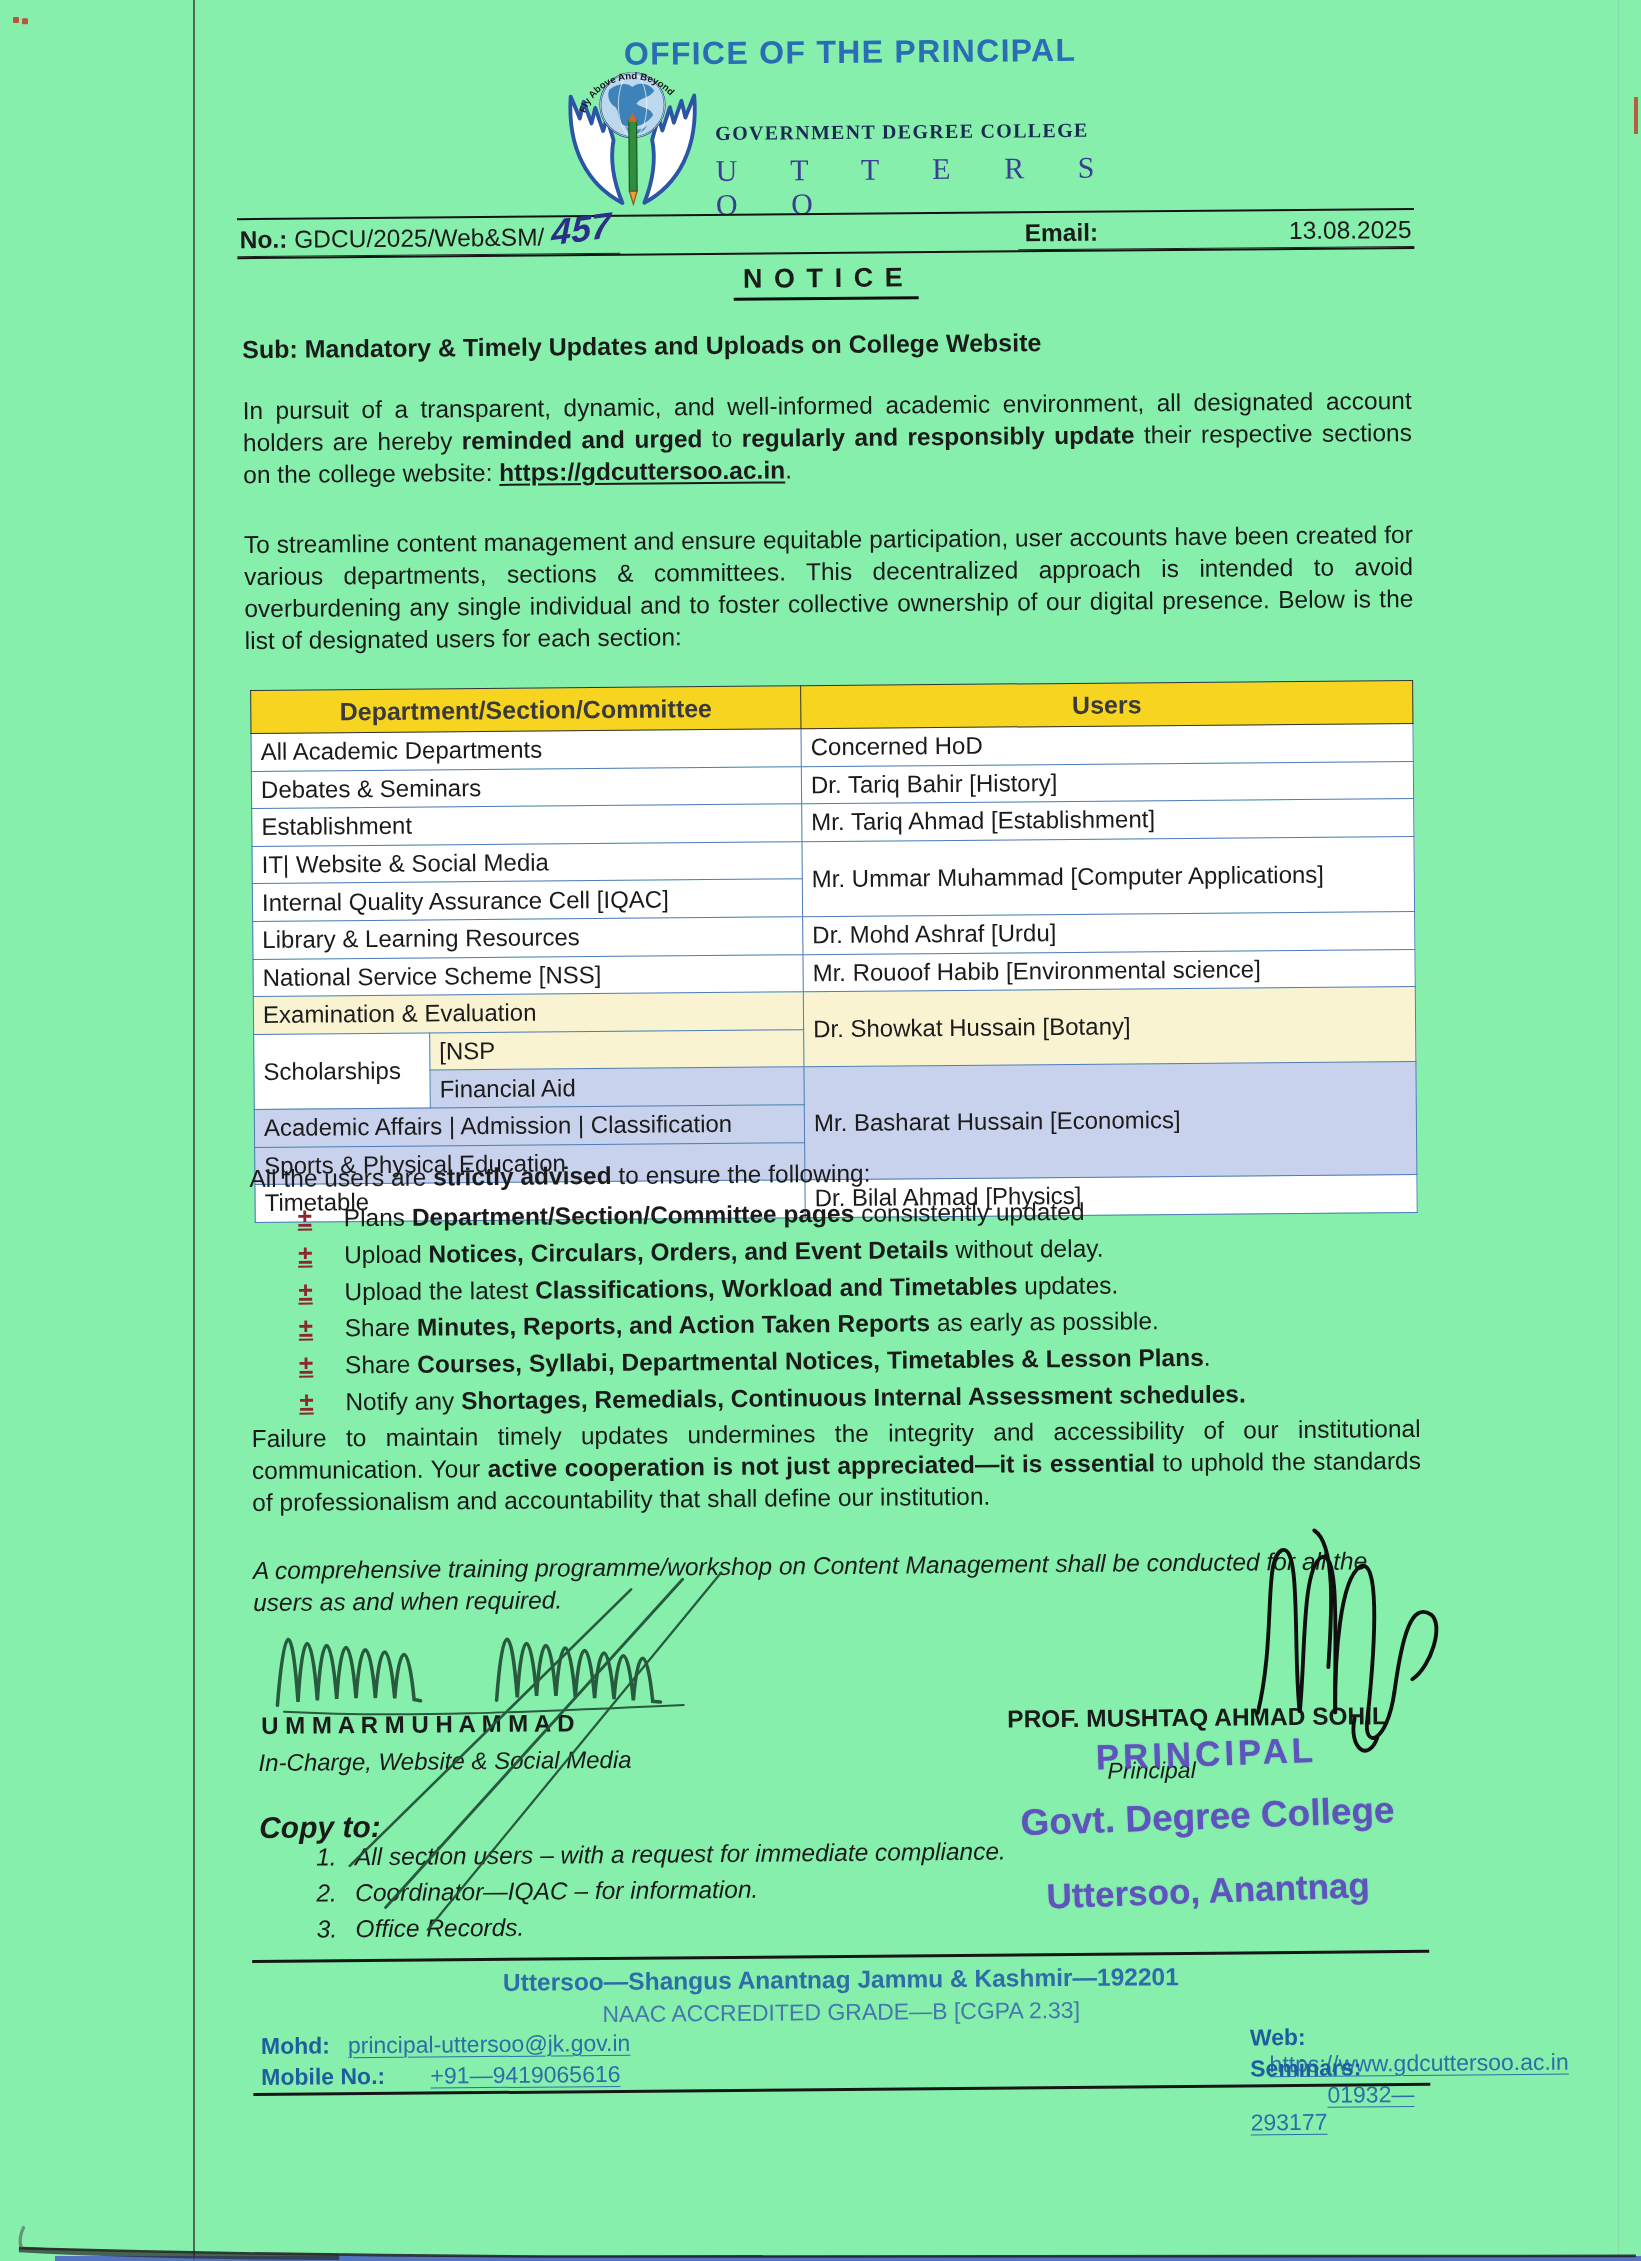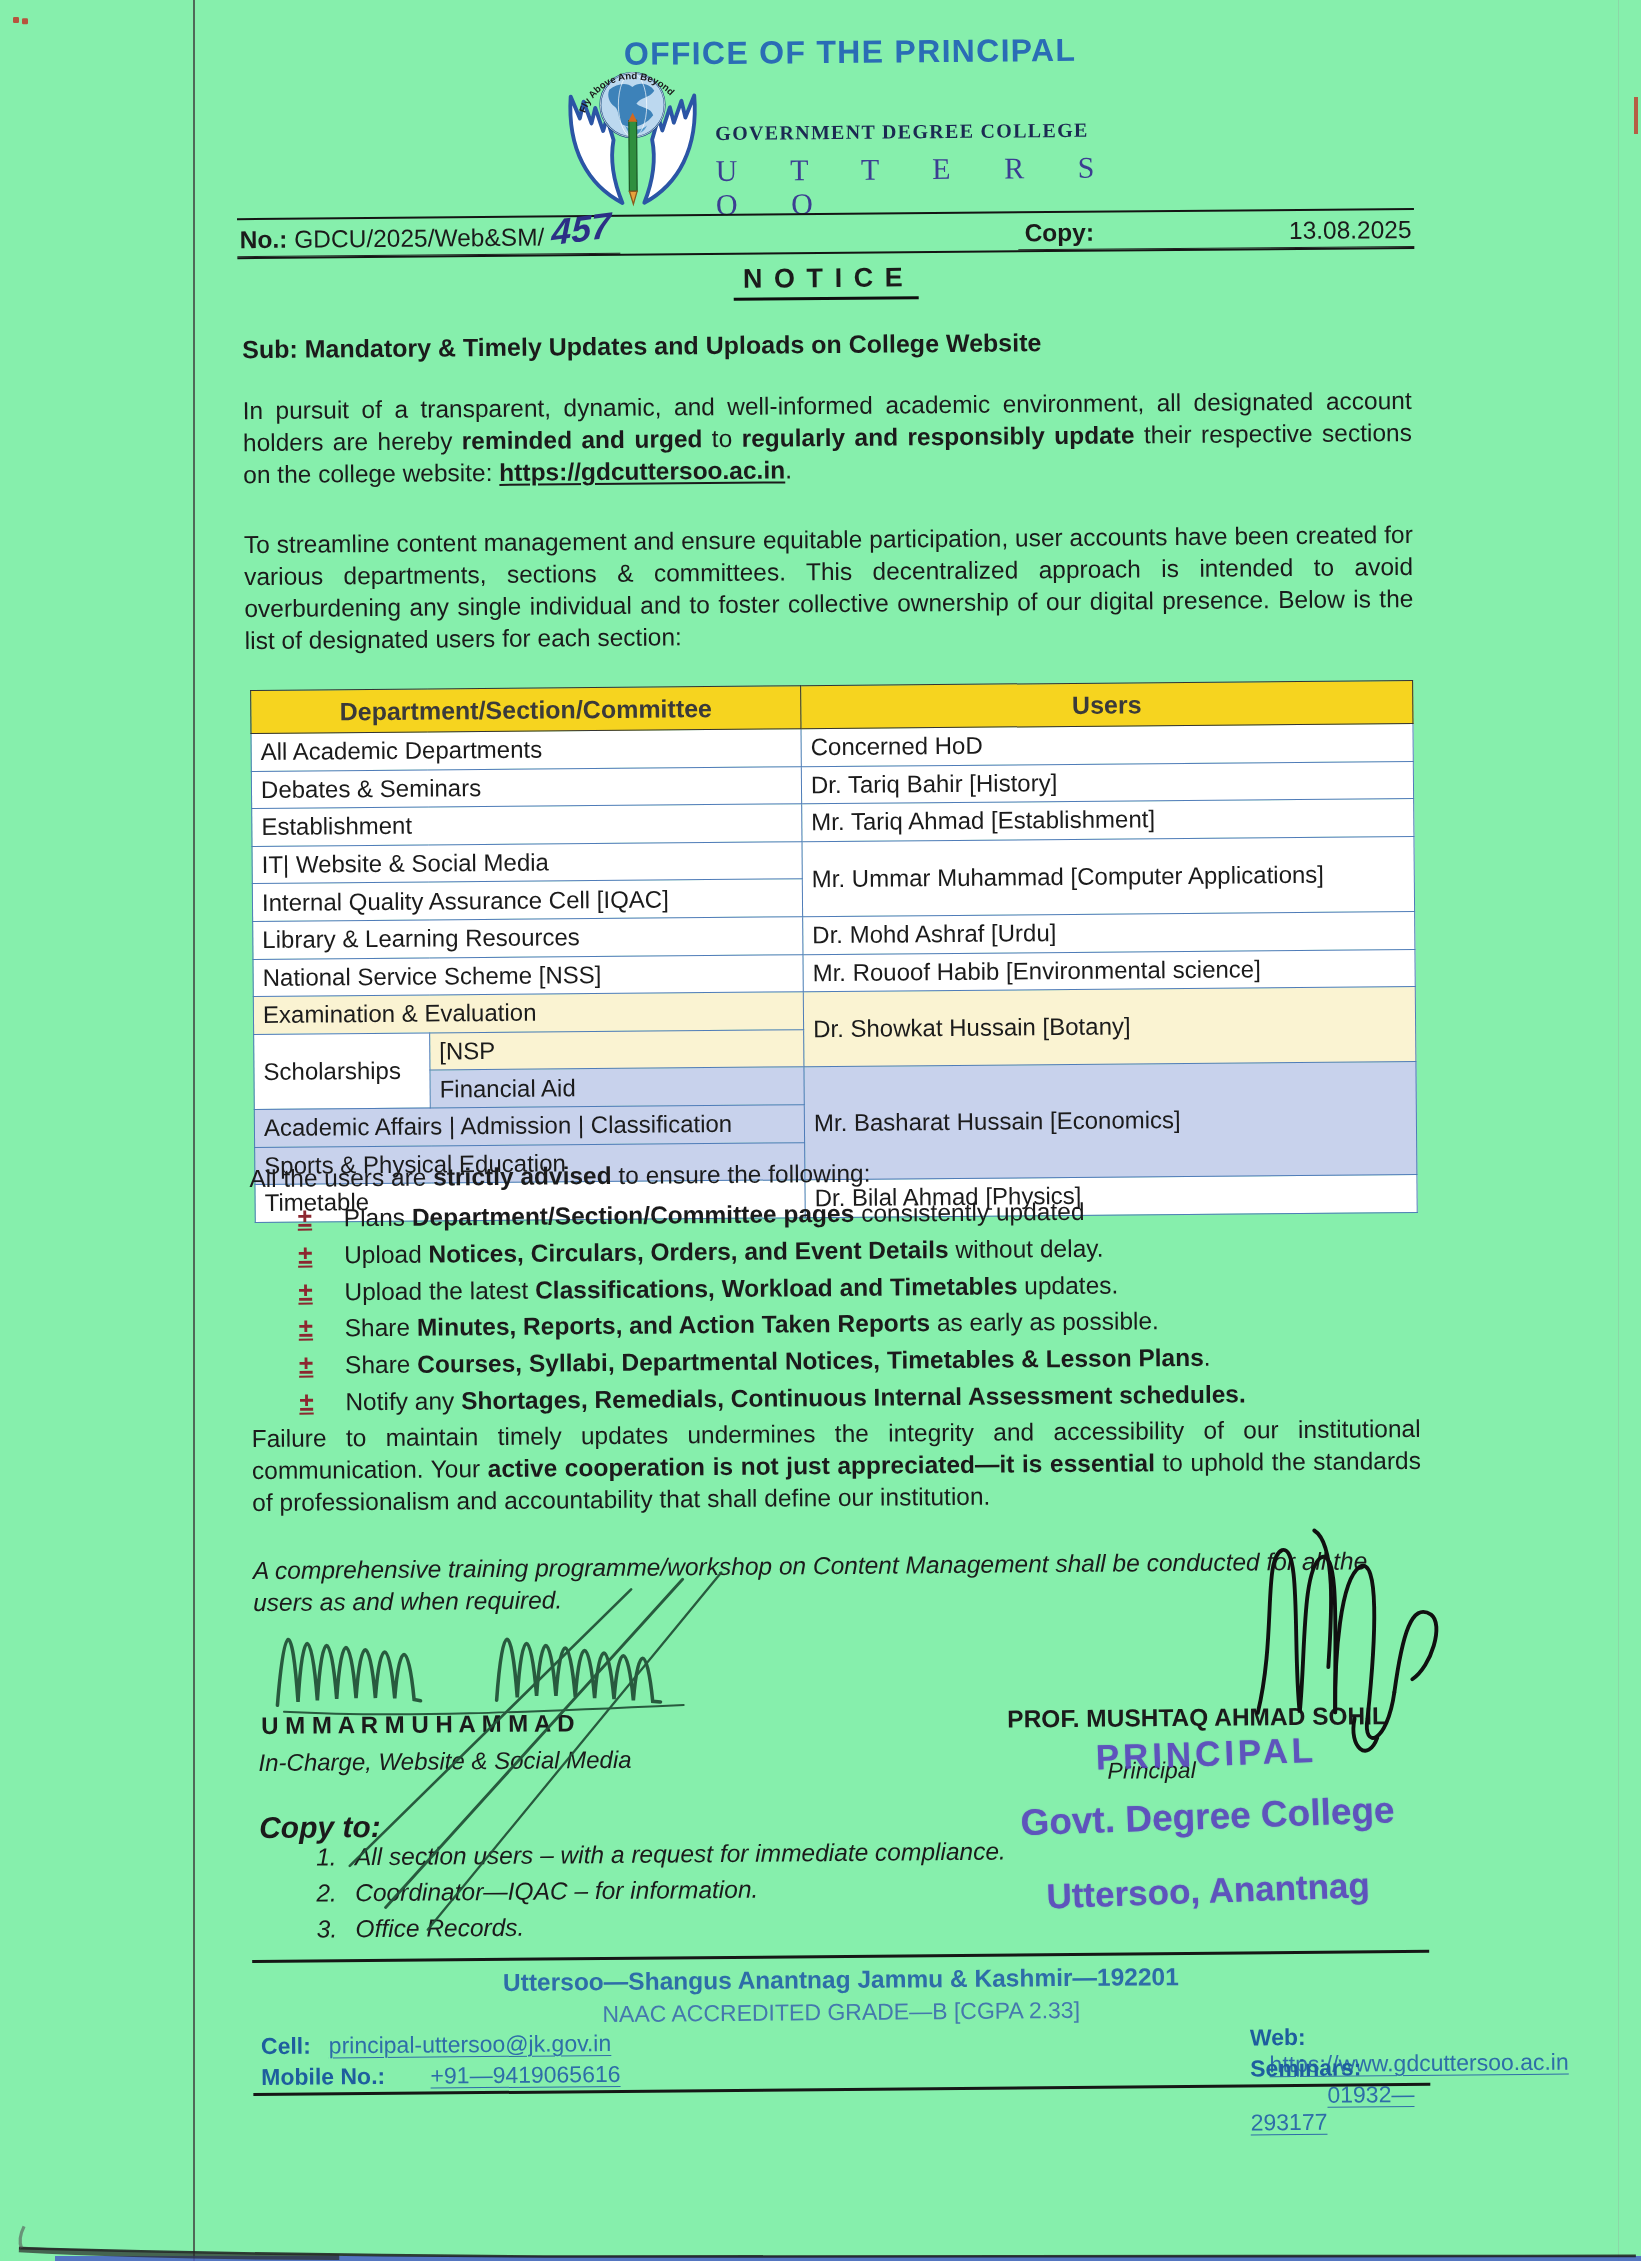--- a/index.html
+++ b/index.html
@@ -140,21 +140,21 @@
       <div class="college-place">U T T E R S O O</div>
     </div>
 
     <div class="ref-band">
       <div class="ref-left">
         <span class="b">No.:</span>
         <span>GDCU/2025/Web&amp;SM/</span>
         <span class="handwritten">457</span>
       </div>
       <div class="ref-right">
-        <span class="b">Copy:</span>
+        <span class="b">Email:</span>
         <span>13.08.2025</span>
       </div>
     </div>
 
     <div class="notice-title">
       <span>NOTICE</span>
     </div>
     <div class="subject">Sub: Mandatory &amp; Timely Updates and Uploads on College Website</div>
 
     <div class="para" id="para1"><span>In pursuit of a transparent, dynamic, and well-informed academic environment, all designated account holders are hereby </span><span class="b">reminded and urged</span><span> to </span><span class="b">regularly and responsibly update</span><span> their respective sections on the college website: </span><span class="b u">https://gdcuttersoo.ac.in</span><span>.</span></div>
@@ -289,21 +289,21 @@
       <li>All section users – with a request for immediate compliance.</li>
       <li>Coordinator—IQAC – for information.</li>
       <li>Office Records.</li>
     </ol>
 
     <div class="fhr" id="fhr1"></div>
     <div class="f-address">Uttersoo—Shangus Anantnag Jammu &amp; Kashmir—192201</div>
     <div class="f-naac">NAAC ACCREDITED GRADE—B [CGPA 2.33]</div>
 
     <div class="f-row" id="f-row1">
-      <span class="f-label">Cell:</span>
+      <span class="f-label">Mohd:</span>
       <span class="f-val" style="margin-left:11.6px;">principal-uttersoo@jk.gov.in</span>
       <span class="f-right">
         <span class="f-label">Web:</span>
         <span class="f-val" style="margin-left:19.4px;">https://www.gdcuttersoo.ac.in</span>
       </span>
     </div>
     <div class="f-row" id="f-row2">
       <span class="f-label">Mobile No.:</span>
       <span class="f-val" style="margin-left:39px;">+91—9419065616</span>
       <span class="f-right">

